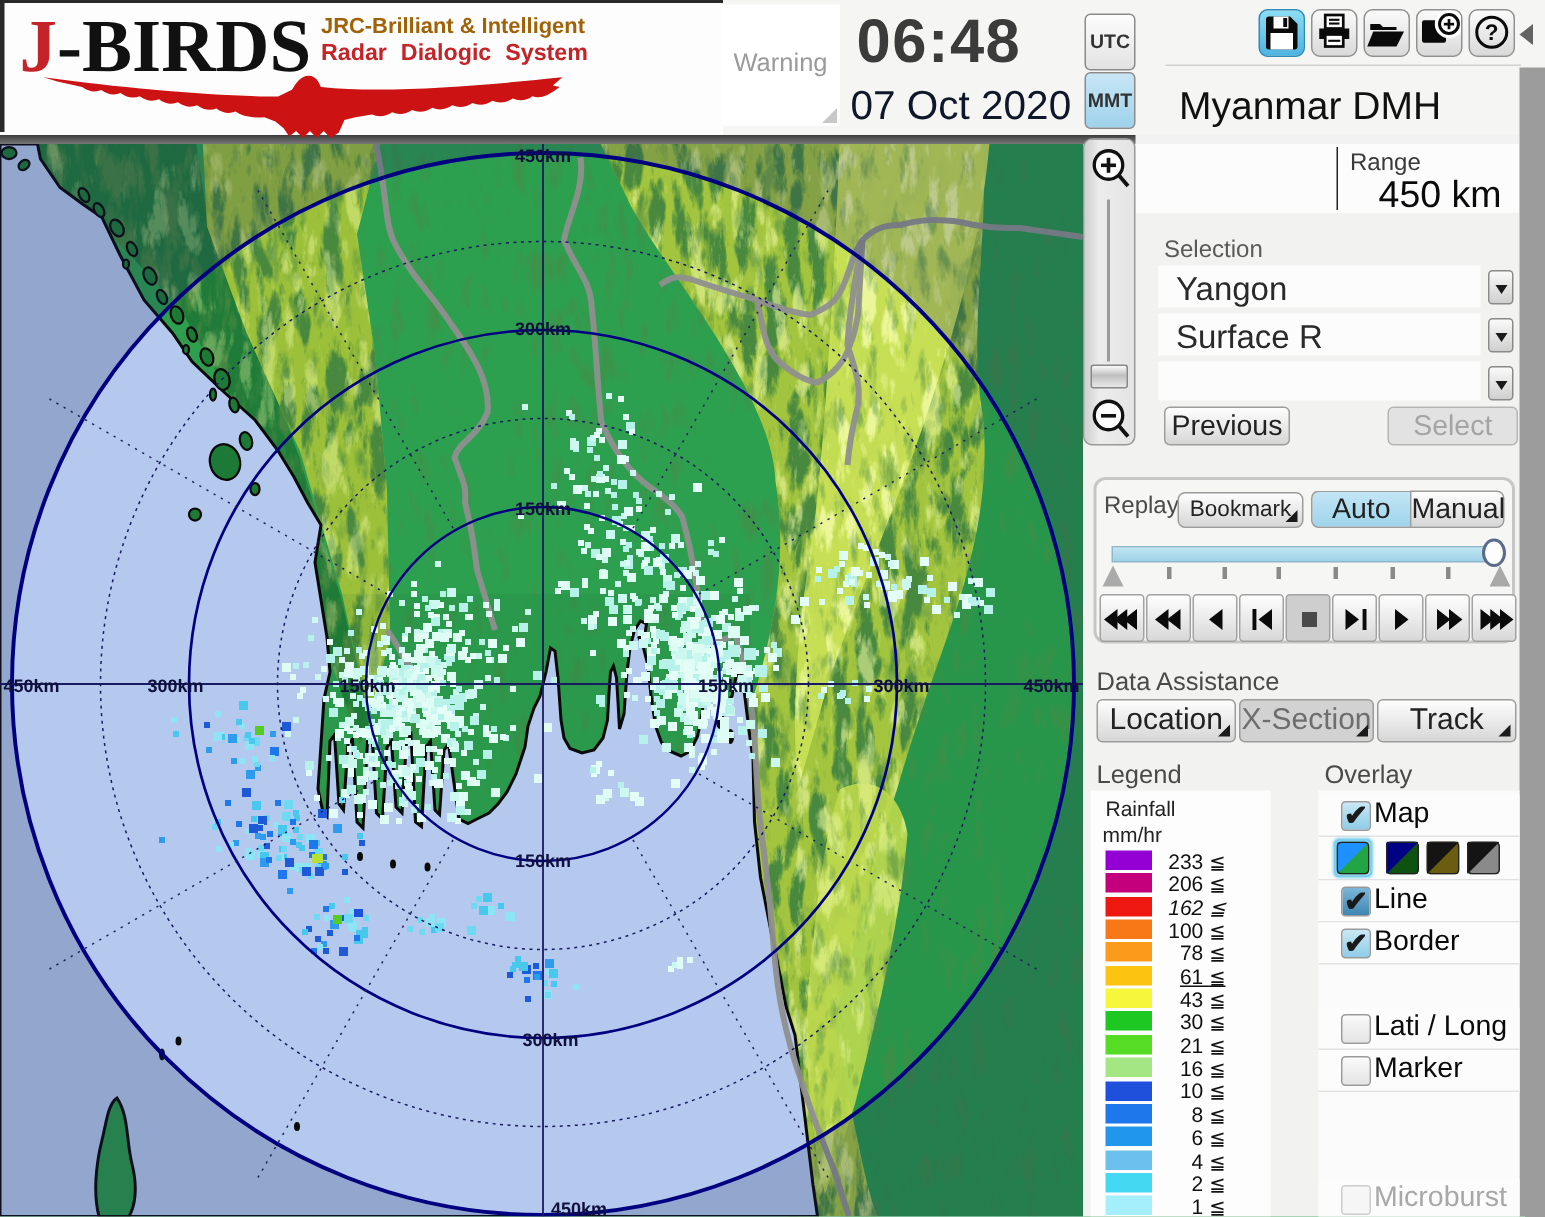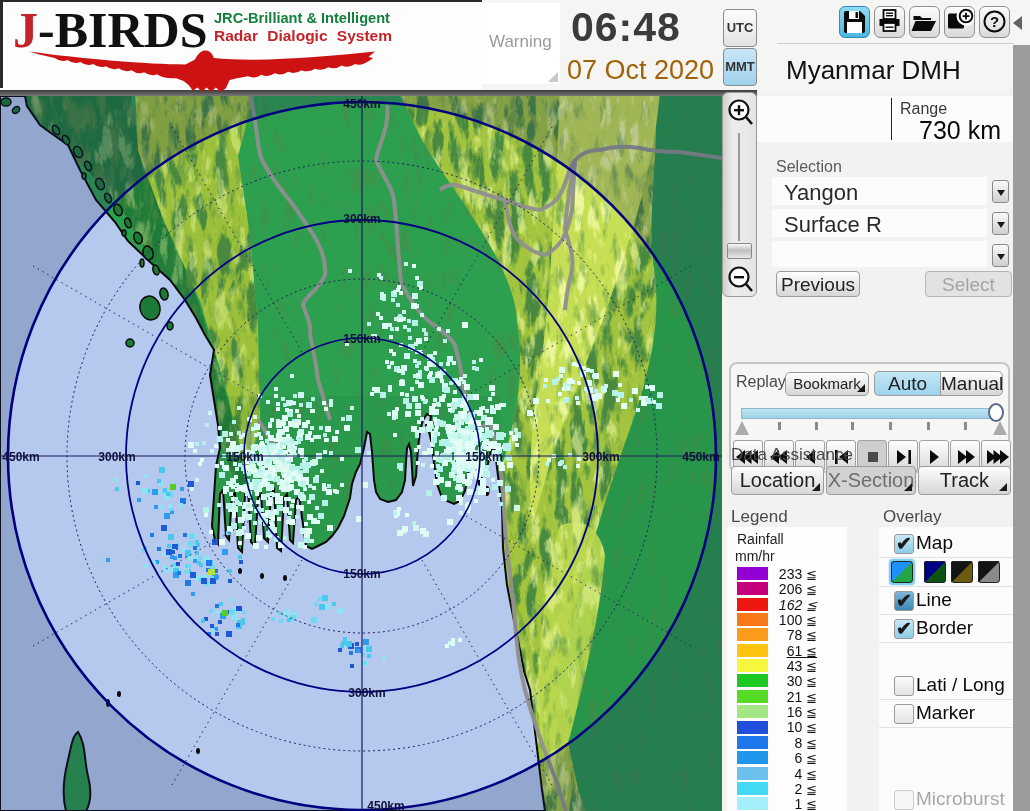--- a/index.html
+++ b/index.html
@@ -5,21 +5,21 @@
 body{width:1030px;height:811px;overflow:hidden;background:#f2f2f2;font-family:"Liberation Sans",sans-serif;position:relative;}
 .abs{position:absolute;}
 
 #header{left:0;top:0;width:1030px;height:90px;background:#f5f5f4;}
 #logo{left:0;top:0;width:482px;height:90px;}
 #darkstrip{left:0;top:90px;width:757px;height:6px;background:linear-gradient(#3c3c3c,#777);}
 #warnbox{left:481px;top:3px;width:79px;height:81px;background:#fff;}
 #warntxt{left:489px;top:32px;font-size:17px;color:#9a9a9a;}
 #grip{right:2px;bottom:2px;width:0;height:0;border-left:10px solid transparent;border-bottom:10px solid #c8c8c8;}
 #time{left:571px;top:4px;width:110px;font-size:41px;font-weight:bold;color:#3b3b3b;letter-spacing:1px;}
-#date{left:567px;top:55px;font-size:27px;color:#a16207;}
+#date{left:567px;top:55px;font-size:27px;color:#0f172a;}
 .tzbtn{left:723px;width:34px;height:38px;border:1px solid #8a8a8a;border-radius:4px;box-sizing:border-box;text-align:center;font-size:13px;font-weight:bold;color:#333;line-height:36px;}
 #utc{top:9px;background:linear-gradient(#fdfdfd,#e2e2e2);}
 #mmt{top:48px;background:linear-gradient(#c8e6f6,#9fd2ec);}
 .toolbtn{top:6px;width:31px;height:32px;border:1px solid #909090;border-radius:6px;box-sizing:border-box;background:linear-gradient(#fbfbfb,#d9d9d9);}
 #savebtn{background:linear-gradient(#8edcf4,#4db4e0);border-color:#2e8cb8;}
 #collapse{left:1013px;top:16px;width:0;height:0;border-top:7px solid transparent;border-bottom:7px solid transparent;border-right:9px solid #636363;}
 
 #rpanel{left:722px;top:96px;width:308px;height:715px;background:#f2f2f1;}
 #graybar{left:1013px;top:45px;width:17px;height:766px;background:#9c9c9c;}
 #mdmh{left:786px;top:55px;font-size:26px;color:#111;}
@@ -30,21 +30,21 @@
 #rangeval{right:12px;top:20px;font-size:25px;color:#0a0a0a;}
 #seltxt{left:776px;top:158px;font-size:16px;color:#5a5a5a;}
 .drow{left:772px;width:215px;height:28px;background:#fcfcfc;}
 .dtext{left:12px;top:3px;font-size:22px;color:#2a2a2a;}
 .darr{position:absolute;width:17px;height:23px;border:1px solid #8a8a8a;border-radius:3px;box-sizing:border-box;background:linear-gradient(#fafafa,#cfcfcf);}
 .darr:after{content:"";position:absolute;left:4px;top:9px;width:0;height:0;border-left:4.5px solid transparent;border-right:4.5px solid transparent;border-top:6px solid #1a1a1a;}
 .btn{border:1px solid #9c9c9c;border-radius:4px;box-sizing:border-box;background:linear-gradient(#fefefe,#d6d6d6);text-align:center;color:#222;}
 #prevbtn{left:776px;top:271px;width:84px;height:26px;font-size:19px;line-height:25px;}
 #selbtn{left:925px;top:271px;width:87px;height:26px;font-size:19px;line-height:25px;background:#e2e2e2;color:#a4a4a4;border-color:#b5b5b5;}
 
-#replay{left:729px;top:318px;width:281px;height:111px;border:2px solid #c6c6c6;border-radius:8px;box-sizing:border-box;background:#f6f6f5;margin-top:44px;}
+#replay{left:729px;top:318px;width:281px;height:111px;border:2px solid #c6c6c6;border-radius:8px;box-sizing:border-box;background:#f6f6f5;}
 #replab{left:5px;top:9px;font-size:16px;color:#4a4a4a;}
 #bookmark{left:54px;top:8px;width:84px;height:24px;font-size:15px;line-height:22px;border-radius:5px;}
 #autob{left:143px;top:7px;width:66px;height:25px;font-size:19px;line-height:23px;background:linear-gradient(#c3e6f5,#9ed4ec);border-radius:5px 0 0 5px;border-right:none;}
 #manb{left:209px;top:7px;width:63px;height:25px;font-size:19px;line-height:23px;border-radius:0 5px 5px 0;}
 #track{left:10px;top:44px;width:254px;height:11px;background:linear-gradient(#bfe5f2,#9ed2e8);border:1px solid #8fb8cc;box-sizing:border-box;}
 #thumb{left:257px;top:39px;width:16px;height:19px;border:2px solid #5a6a8a;border-radius:50%;background:#fdfdfd;box-sizing:border-box;}
 .tick{top:58px;width:3px;height:8px;background:#8a8a8a;}
 .endtri{top:57px;width:0;height:0;border-left:7px solid transparent;border-right:7px solid transparent;border-bottom:14px solid #aaa;}
 .corner:after{content:"";position:absolute;right:3px;bottom:3px;width:0;height:0;border-left:8px solid transparent;border-bottom:8px solid #1a1a1a;}
 
@@ -72,21 +72,21 @@
 .olab{position:absolute;left:37px;top:2px;font-size:19px;color:#0a0a0a;}
 .olab.dis{color:#a8a8a8;}
 </style></head>
 <body>
 <div class="abs" id="header"></div>
 <div class="abs" id="darkstrip"></div>
 <div class="abs" id="logo" style="left:0;top:0;width:482px;height:90px;background:#fdfdfd;">
     <div class="abs" style="left:0;top:0;width:482px;height:2px;background:#2a2a2a;"></div>
     <div class="abs" style="left:0;top:0;width:3px;height:88px;background:#2a2a2a;"></div>
     <div class="abs" style="left:13px;top:1px;font-family:'Liberation Serif',serif;font-weight:bold;font-size:50px;letter-spacing:0px;color:#111;"><span style="color:#c42428;">J</span>-BIRDS</div>
-    <div class="abs" style="left:214px;top:10px;font-size:14.6px;font-weight:bold;color:#15803d;letter-spacing:0px;">JRC-Brilliant &amp; Intelligent</div>
+    <div class="abs" style="left:214px;top:10px;font-size:14.6px;font-weight:bold;color:#a16207;letter-spacing:0px;">JRC-Brilliant &amp; Intelligent</div>
     <div class="abs" style="left:214px;top:27px;font-size:15.5px;font-weight:bold;color:#c42428;word-spacing:5px;">Radar Dialogic System</div>
     <svg class="abs" style="left:8px;top:46px;" width="388" height="46" viewBox="0 0 380 50">
       <path d="M2,6 C60,14 130,20 172,20 L182,15 Q187,6 192,5 Q198,4 201,9 L203,13 C250,18 320,12 378,6 L371,12 L376,13 Q363.7,22.8 356.4,19.7 Q349.2,24.5 341.9,21.3 Q334.6,26.2 327.3,23.0 Q320.1,27.8 312.8,24.7 Q305.5,29.5 298.2,26.3 Q290.9,31.2 283.7,28.0 Q276.4,32.8 269.1,29.7 Q261.8,34.5 254.6,31.3 Q247.3,36.2 240.0,33.0 L228,35 L220,37 L216,46 L210,50 L205,45 L200,50 L195,45 L190,50 L185,45 L180,49 L176,43 L170,38 L162,35 Q148.1,35.9 141.1,30.8 Q134.2,33.7 127.2,28.6 Q120.3,31.4 113.3,26.3 Q106.4,29.2 99.4,24.1 Q92.5,27.0 85.6,21.9 Q78.6,24.8 71.7,19.7 Q64.7,22.6 57.8,17.4 Q50.8,20.3 43.9,15.2 Q36.9,18.1 30.0,13.0 L12,9 Z" fill="#cc1212"></path>
     </svg>
   </div>
 <div class="abs" id="warnbox">
     <div class="abs" id="grip"></div>
   </div>
 <div class="abs" id="warntxt">Warning</div>
 <div class="abs" id="time">06:48</div>
@@ -120,21 +120,21 @@
     </svg></div>
 <div class="abs toolbtn" style="left:979px;"><svg width="29" height="30">
       <circle cx="14.5" cy="14.5" r="10" fill="none" stroke="#0a0a0a" stroke-width="2"></circle>
       <text x="14.5" y="19.5" font-size="15" font-weight="bold" text-anchor="middle" fill="#0a0a0a" font-family="Liberation Sans">?</text>
     </svg></div>
 <div class="abs" id="collapse"></div>
 <div class="abs" id="rpanel"></div>
 <div class="abs" id="rangebox">
     <div class="abs" id="rangeline"></div>
     <div class="abs" id="rangelab">Range</div>
-    <div class="abs" id="rangeval">730 km</div>
+    <div class="abs" id="rangeval">450 km</div>
   </div>
 <div class="abs" id="graybar"></div>
 <div class="abs" id="topsep"></div>
 <div class="abs" id="mdmh">Myanmar DMH</div>
 <div class="abs" id="seltxt">Selection</div>
 <div class="abs drow" style="top:177px;">
     <div class="abs dtext">Yangon</div>
   </div>
 <div class="abs drow" style="top:209px;">
     <div class="abs dtext">Surface R</div>

